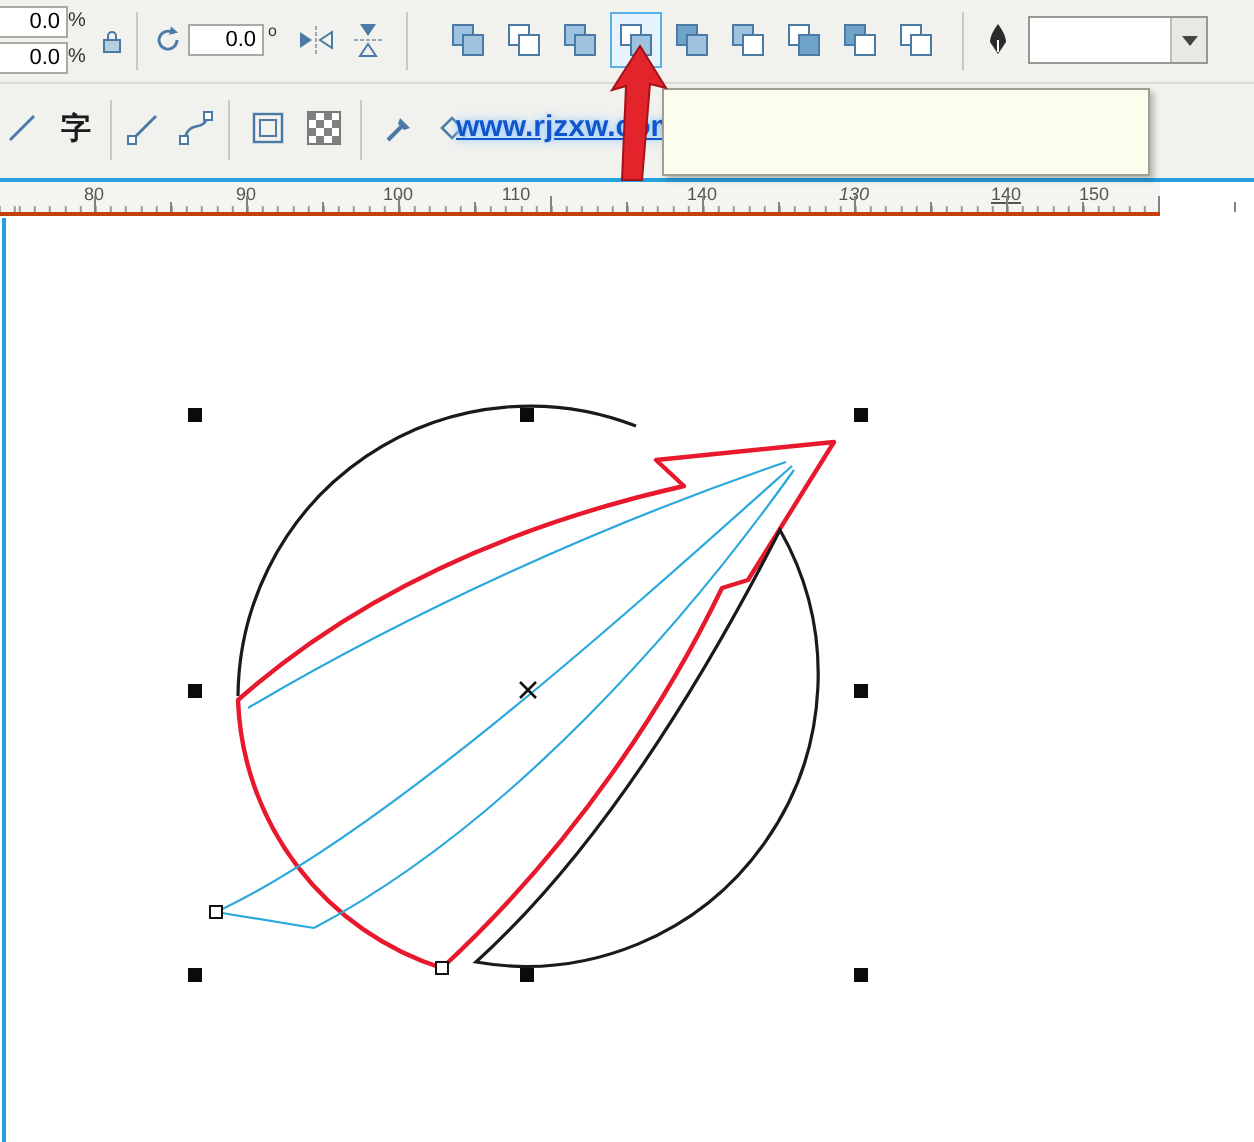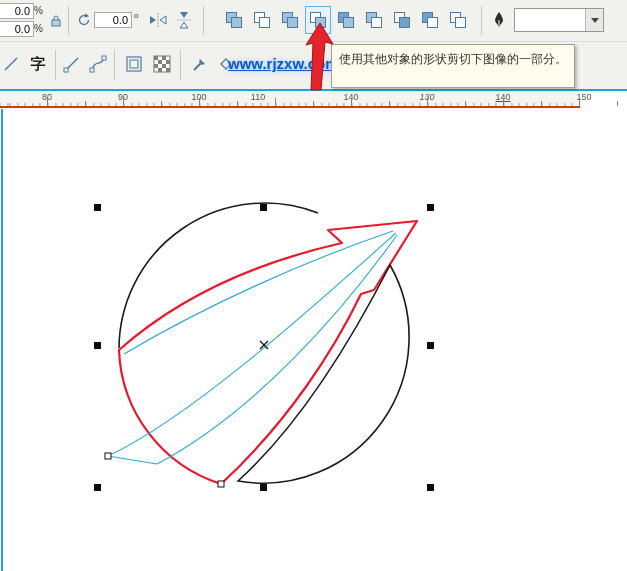--- a/index.html
+++ b/index.html
@@ -203,21 +203,20 @@
       <svg width="18" height="18" viewBox="0 0 18 18">
           <path d="M4 9 L9 4 L14 9 L9 14 Z" fill="none" stroke="#4a7aa5" stroke-width="1.3"></path>
           <path d="M15 11 c1 1.6 1 2.6 0 2.6 c-1 0 -1 -1 0 -2.6 Z" fill="#4a7aa5"></path>
         </svg>
     </div>
   </div>
 
   <div id="watermark">www.rjzxw.com</div>
 
   <div id="tooltip">
-    <div class="tt-desc">使用其他对象的形状剪切下图像的一部分。</div>
   </div>
 
   <svg id="pointerArrow" width="627" height="100" viewBox="0 0 627 100">
     <polygon points="320,23 306,45 313,43 311,90 321,90 325,42 333,44" stroke="#a3121a" stroke-width="1" fill="#e3242b"></polygon>
   </svg>
 
   <div id="blueHLine"></div>
 
   <div id="ruler">
     <div id="minorStrip"></div>
@@ -236,21 +235,21 @@
         <i class="tick mid" style="left: 313px;"></i>
         <span class="tick-label" style="left: 351px;">140</span>
         <i class="tick major" style="left: 351px;"></i>
         <i class="tick mid" style="left: 389px;"></i>
         <span class="tick-label" style="left: 427px; font-style: italic;">130</span>
         <i class="tick major" style="left: 427px;"></i>
         <i class="tick mid" style="left: 465px;"></i>
         <span class="tick-label" style="left: 503px; text-decoration: underline;">140</span>
         <i class="tick major" style="left: 503px;"></i>
         <i class="tick mid" style="left: 541px;"></i>
-        <span class="tick-label" style="left: 584px;">150</span>
+        <span class="tick-label" style="left: 547px;">150</span>
         <i class="tick major" style="left: 579px;"></i>
         <i class="tick mid" style="left: 617px;"></i>
       </div>
   </div>
 
   <div id="blueVLine"></div>
 
   <svg id="canvasSvg" width="627" height="462" viewBox="0 109 627 462">
 
     <path d="M119 348 A146 146 0 0 1 318 213" fill="none" stroke-width="1.6" stroke="#1a1a1a"></path>

